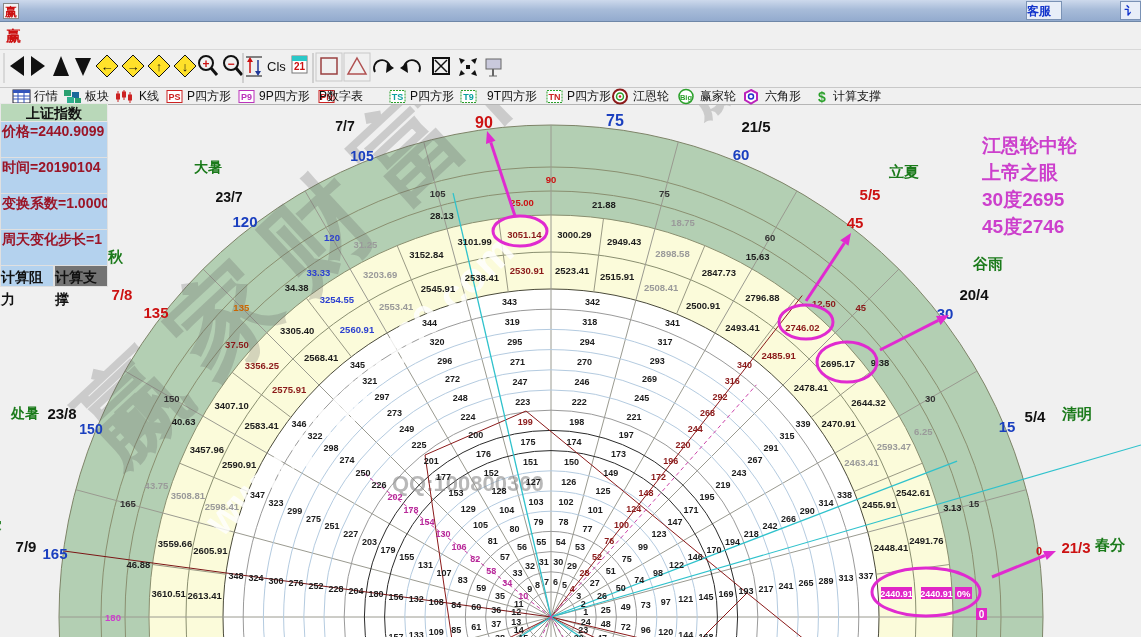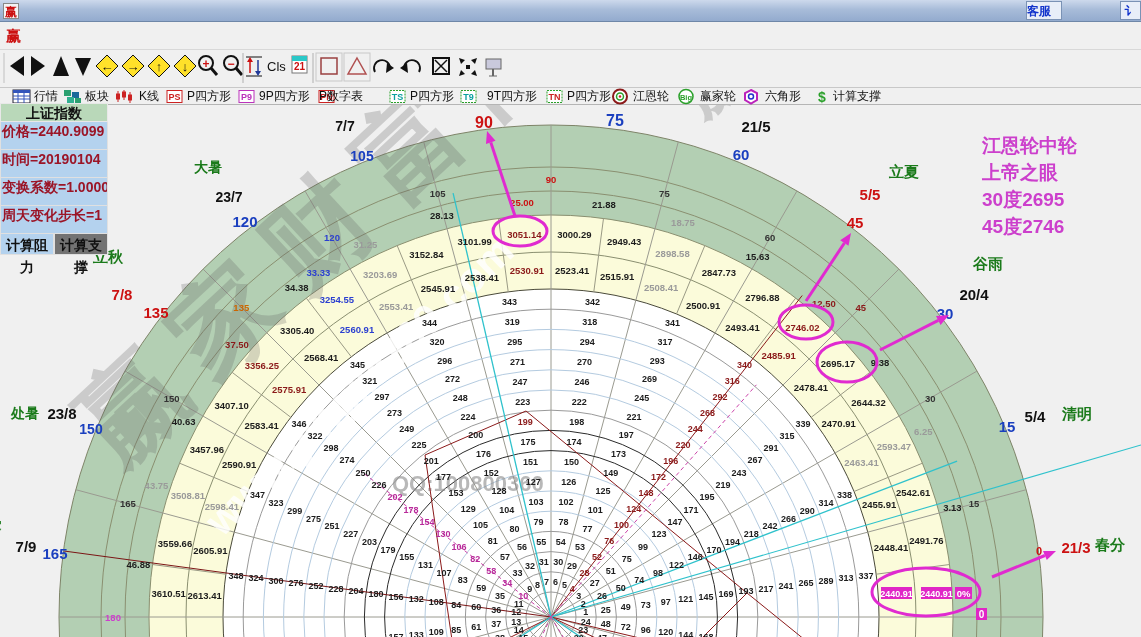--- a/index.html
+++ b/index.html
@@ -10,23 +10,23 @@
 .kfbtn2{position:absolute;right:0px;top:1px;width:21px;height:19px;background:#e8eef8;border:1px solid #7a92b5;color:#1133cc;font-size:12px;font-weight:bold;text-align:center;line-height:18px;z-index:6;overflow:hidden}
 .menubar{position:absolute;left:0;top:22px;width:1141px;height:28px;background:#f0f0f0;border-bottom:1px solid #d8d8d8;z-index:5}
 .menubar .logo{position:absolute;left:6px;top:5px;color:#cc1111;font-weight:bold;font-size:15px}
 .menubar .items{position:absolute;left:28px;top:8px;font-size:12px;color:#111}
 .menubar .items span{margin-right:11px;letter-spacing:1px}
 .toolbar1{position:absolute;left:0;top:50px;width:1141px;height:38px;background:#f0f0f0;border-bottom:1px solid #c8c8c8;z-index:5}
 .toolbar2{position:absolute;left:0;top:88px;width:1141px;height:17px;background:#f0f0f0;border-bottom:1px solid #b5b5b5;z-index:5}
 .t2item{position:absolute;top:1px;font-size:12px;color:#111;height:15px;line-height:15px}
 .panel{position:absolute;left:0;top:103px;width:108px;z-index:5;font-size:14px}
 .panel .hdr{background:#b9d8b9;border:1px solid #e8e8e8;color:#111;text-align:center;height:19px;line-height:18px;font-weight:bold}
-.panel .row{background:#b4d2ee;border:1px solid #e0e0e0;border-top:none;color:#9b1527;height:28px;line-height:19px;padding-left:1px;font-weight:bold;white-space:nowrap;overflow:hidden}
+.panel .row{background:#b4d2ee;border:1px solid #e0e0e0;border-top:none;color:#9b1527;height:36px;line-height:19px;padding-left:1px;font-weight:bold;white-space:nowrap;overflow:hidden}
 .panel .btns{display:flex;height:21px}
-.panel .btns div{flex:1;text-align:center;line-height:22px;color:#111;border:1px solid #e0e0e0;border-top:none;font-weight:bold}
+.panel .btns div{flex:1;line-height:22px;color:#111;border:1px solid #e0e0e0;border-top:none;font-weight:bold}
 .b1{background:#b4d2ee}.b2{background:#737373}
 </style></head>
 <body>
 <svg width="1141" height="637" viewBox="0 0 1141 637" style="position:absolute;left:0;top:0">
     <rect x="0" y="103" width="1141" height="534" fill="#f0f0f0"></rect>
 <circle cx="551.0" cy="617.0" r="492.0" fill="#b3cfb3" stroke="#7e8468" stroke-width="1"></circle>
 <circle cx="551.0" cy="617.0" r="450.0" fill="none" stroke="#8a8f70" stroke-width="1"></circle>
 <circle cx="551.0" cy="617.0" r="426.0" fill="none" stroke="#8a8f70" stroke-width="1"></circle>
 <circle cx="551.0" cy="617.0" r="402.0" fill="#fbfbda" stroke="#8a8f70" stroke-width="1"></circle>
 <circle cx="551.0" cy="617.0" r="365.0" fill="none" stroke="#8a8f70" stroke-width="1"></circle>

